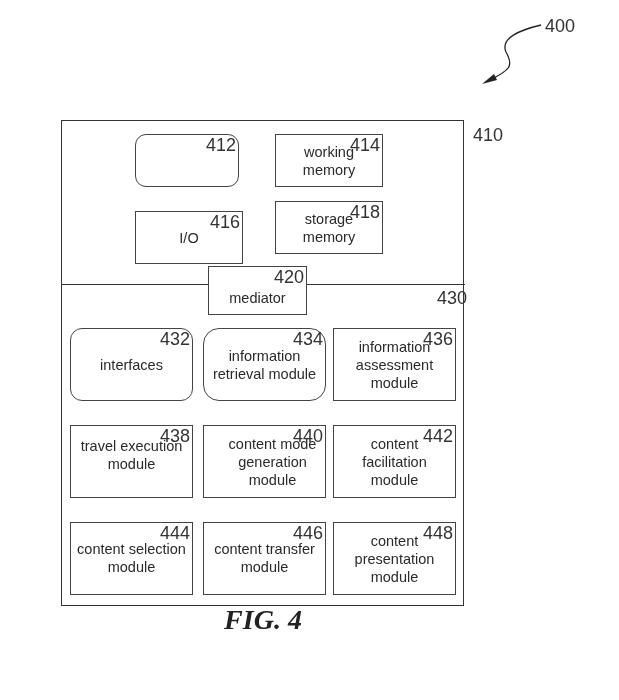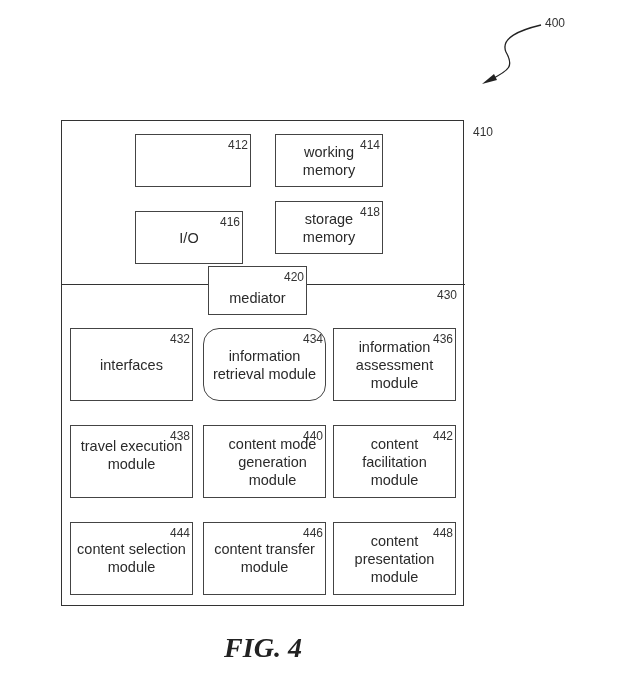--- a/index.html
+++ b/index.html
@@ -5,41 +5,41 @@
     html, body { margin: 0; padding: 0; background: #ffffff; }
     body { width: 619px; height: 700px; position: relative; overflow: hidden;
            font-family: "Liberation Sans", sans-serif; color: #222; }
     .abs { position: absolute; }
     .outer { left: 61px; top: 120px; width: 403px; height: 486px; border: 1.5px solid #333; box-sizing: border-box; }
     .divider { left: 61px; top: 284px; width: 404px; height: 0; border-top: 1.5px solid #333; }
     .box { position: absolute; border: 1.5px solid #444; box-sizing: border-box; background: #fff;
            display: flex; align-items: center; justify-content: center; text-align: center;
            font-size: 14.5px; line-height: 18px; color: #2a2a2a; }
     .box .lbl { white-space: pre-line; padding: 0 4px; }
-    .ref { position: absolute; font-size: 12px; color: #333; }
+    .ref { position: absolute; font-size: 18px; color: #333; }
     .box .ref { top: 1px; right: 2px; }
-    .fig { left: 0; width: 526px; top: 632px; text-align: center; font-family: "Liberation Serif", serif;
+    .fig { left: 0; width: 526px; top: 604px; text-align: center; font-family: "Liberation Serif", serif;
            font-style: italic; font-weight: bold; font-size: 28px; color: #222; }
     svg.arrow { position: absolute; left: 470px; top: 0; }
   </style>
 </head>
 <body>
 
 <svg class="arrow" width="149" height="100">
   <path d="M71 25 C 50 30, 30 38, 36 52 C 44 66, 40 70, 20 80" fill="none" stroke="#222" stroke-width="1.3"></path>
   <polygon points="12,84 24,74 27,80" fill="#222"></polygon>
 </svg>
 <div class="abs ref" style="left:545px; top:16px;">400</div>
 
 <div class="abs outer"></div>
 <div class="abs divider"></div>
 <div class="abs ref" style="left:437px; top:125px;margin-left:36px;">410</div>
 <div class="abs ref" style="left:437px; top:288px;">430</div>
 
-<div class="box" style="left:135px; top:134px; width:116px; height:53px;">
+<div class="box" style="left:135px; top:134px; width:104px; height:53px;border-radius:11px;">
   <span class="ref">412</span>
 </div>
 <div class="box" style="left:275px; top:134px; width:108px; height:53px;">
   <span class="ref">414</span>
   <span class="lbl">working
 memory</span>
 </div>
 <div class="box" style="left:135px; top:211px; width:108px; height:53px;">
   <span class="ref">416</span>
   <span class="lbl">I/O</span>
@@ -48,21 +48,21 @@
   <span class="ref">418</span>
   <span class="lbl">storage
 memory</span>
 </div>
 
 <div class="box" style="left:208px; top:266px; width:99px; height:49px;">
   <span class="ref">420</span>
   <span class="lbl" style="margin-top:14px;">mediator</span>
 </div>
 
-<div class="box" style="left:70px; top:328px; width:123px; height:73px;">
+<div class="box" style="left:70px; top:328px; width:123px; height:73px;border-radius:12px;">
   <span class="ref">432</span>
   <span class="lbl">interfaces</span>
 </div>
 <div class="box" style="left:203px; top:328px; width:123px; height:73px;border-radius:16px;">
   <span class="ref">434</span>
   <span class="lbl">information
 retrieval module</span>
 </div>
 <div class="box" style="left:333px; top:328px; width:123px; height:73px;">
   <span class="ref">436</span>

